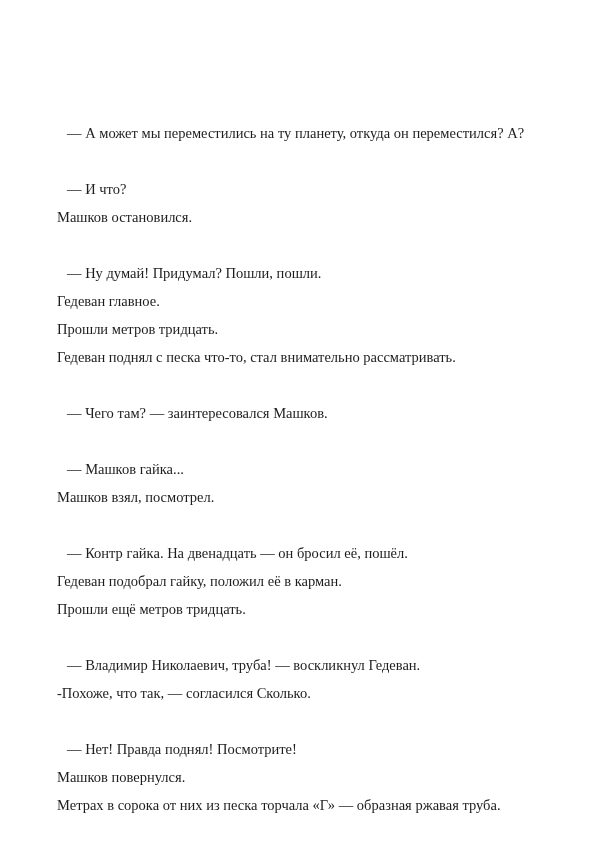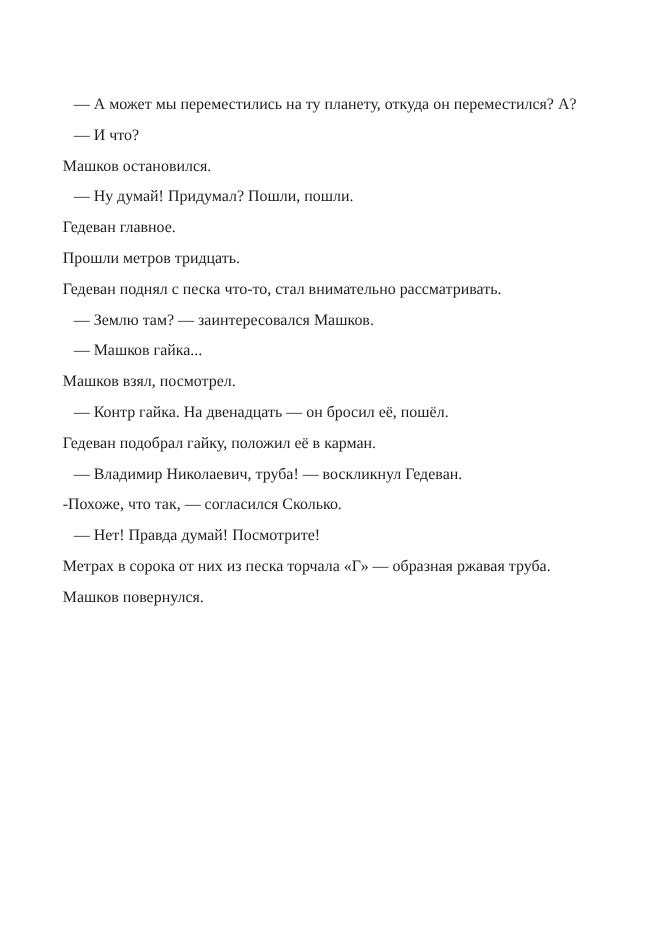--- a/index.html
+++ b/index.html
@@ -22,36 +22,38 @@
   .page p {
     margin: 0 0 10px 0;
     font-family: "Liberation Serif", "DejaVu Serif", serif;
     font-size: 14.5px;
     line-height: 18px;
     color: #1d1d1d;
     text-align: left;
   }
   .page p.indent {
     text-indent: 10px;
+    margin-top: 38px;
   }
 </style>
 </head>
 <body>
 
 <div class="page">
   <p class="indent">— А может мы переместились на ту планету, откуда он переместился? А?</p>
   <p class="indent">— И что?</p>
   <p>Машков остановился.</p>
   <p class="indent">— Ну думай! Придумал? Пошли, пошли.</p>
   <p>Гедеван главное.</p>
   <p>Прошли метров тридцать.</p>
   <p>Гедеван поднял с песка что-то, стал внимательно рассматривать.</p>
-  <p class="indent">— Землю там? — заинтересовался Машков.</p>
+  <p class="indent">— Чего там? — заинтересовался Машков.</p>
   <p class="indent">— Машков гайка...</p>
   <p>Машков взял, посмотрел.</p>
   <p class="indent">— Контр гайка. На двенадцать — он бросил её, пошёл.</p>
   <p>Гедеван подобрал гайку, положил её в карман.</p>
+  <p>Прошли ещё метров тридцать.</p>
   <p class="indent">— Владимир Николаевич, труба! — воскликнул Гедеван.</p>
   <p>-Похоже, что так, — согласился Сколько.</p>
-  <p class="indent">— Нет! Правда думай! Посмотрите!</p>
+  <p class="indent">— Нет! Правда поднял! Посмотрите!</p>
+  <p>Машков повернулся.</p>
   <p>Метрах в сорока от них из песка торчала «Г» — образная ржавая труба.</p>
-  <p>Машков повернулся.</p>
 </div>
 
 </body></html>

